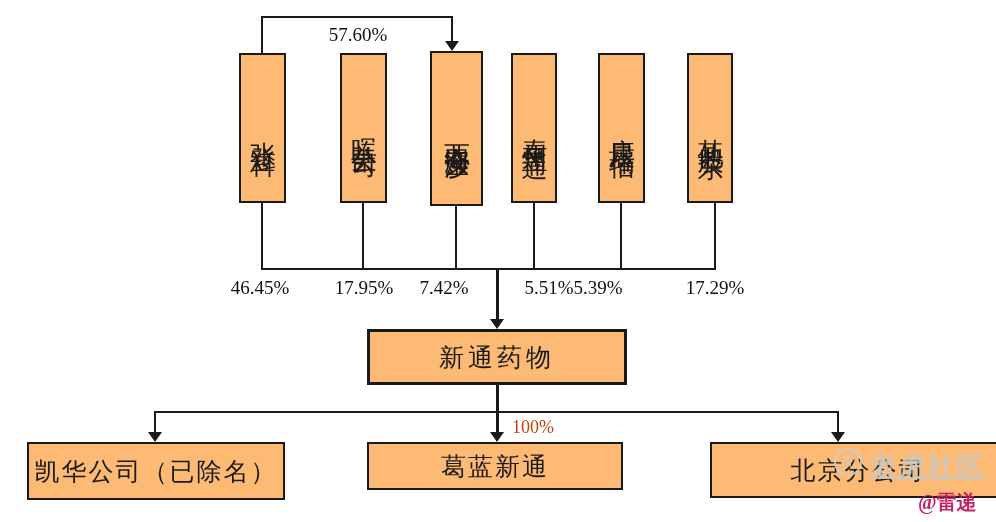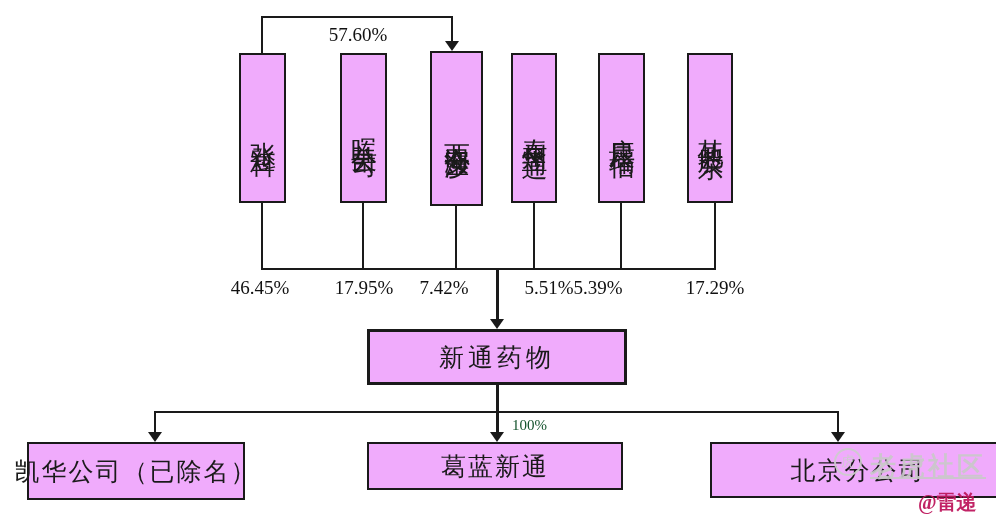--- a/index.html
+++ b/index.html
@@ -1,39 +1,39 @@
 <!DOCTYPE html>
 <html><head>
 <meta charset="utf-8">
 <style>
   html,body{margin:0;padding:0;background:#ffffff;}
   .canvas{
     position:relative;width:996px;height:522px;background:#ffffff;
     font-family:"Liberation Serif","DejaVu Serif",serif;color:#1a1a1a;overflow:hidden;
   }
   .box{
-    position:absolute;border:2px solid #1a1a1a;background:#f0abfc;
+    position:absolute;border:2px solid #1a1a1a;background:#fdba74;
     display:flex;align-items:center;justify-content:center;box-sizing:border-box;
   }
   .vtext{
     writing-mode:vertical-rl;text-orientation:upright;
     font-size:26px;letter-spacing:5px;line-height:1;color:#1a1a1a;
   }
   .htext{font-size:25px;letter-spacing:2px;color:#1a1a1a;white-space:nowrap;}
   .line{position:absolute;background:#1a1a1a;}
   .arrow-down{
     position:absolute;width:0;height:0;
     border-left:7px solid transparent;border-right:7px solid transparent;
     border-top:10px solid #1a1a1a;
   }
   .pct{
     position:absolute;font-size:19px;color:#111111;white-space:nowrap;
     transform:translateX(-50%);
   }
-  .pct-plain{position:absolute;font-size:15px;color:#14532d;white-space:nowrap;}
+  .pct-plain{position:absolute;font-size:18px;color:#c2410c;white-space:nowrap;}
   .wm-brand{
     position:absolute;font-size:26px;font-weight:bold;letter-spacing:3px;
     color:#c9c9c9;opacity:.9;white-space:nowrap;text-decoration:underline;
   }
   .wm-ring{
     position:absolute;width:28px;height:28px;border:2px solid #cdcdcd;border-radius:50%;
     display:flex;align-items:center;justify-content:center;opacity:.9;box-sizing:border-box;
   }
   .wm-ring span{font-size:14px;color:#cdcdcd;line-height:1;}
   .wm-author{
@@ -98,21 +98,21 @@
 
   <div class="line" style="left:154px;top:411px;width:2px;height:22px;"></div>
   <div class="arrow-down" style="left:148px;top:432px;"></div>
   <div class="line" style="left:496px;top:411px;width:3px;height:22px;"></div>
   <div class="arrow-down" style="left:490px;top:432px;"></div>
   <div class="line" style="left:837px;top:411px;width:2px;height:22px;"></div>
   <div class="arrow-down" style="left:831px;top:432px;"></div>
 
   <div class="pct-plain" style="left:512px;top:417px;">100%</div>
 
-  <div class="box" style="left:27px;top:442px;width:218px;height:58px;">
+  <div class="box" style="left:27px;top:442px;width:258px;height:58px;">
     <span class="htext">凯华公司（已除名）</span>
   </div>
   <div class="box" style="left:367px;top:442px;width:256px;height:48px;">
     <span class="htext">葛蓝新通</span>
   </div>
   <div class="box" style="left:710px;top:442px;width:296px;height:56px;">
     <span class="htext">北京分公司</span>
   </div>
 
   <div class="wm-ring" style="left:834px;top:448px;">

